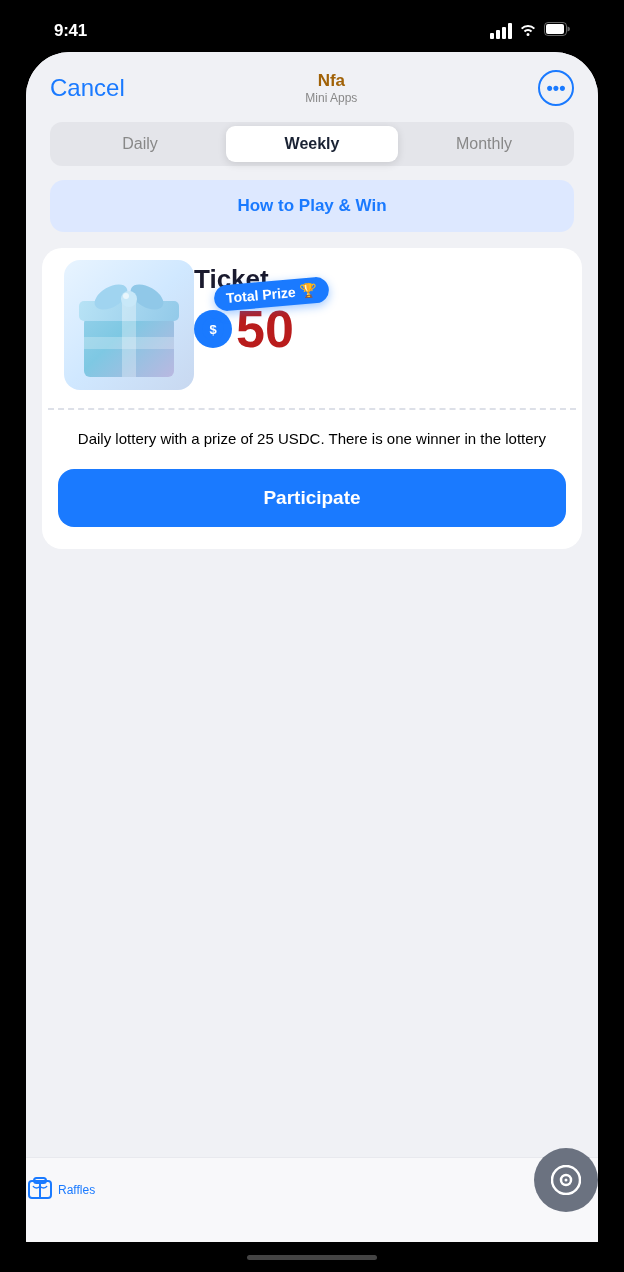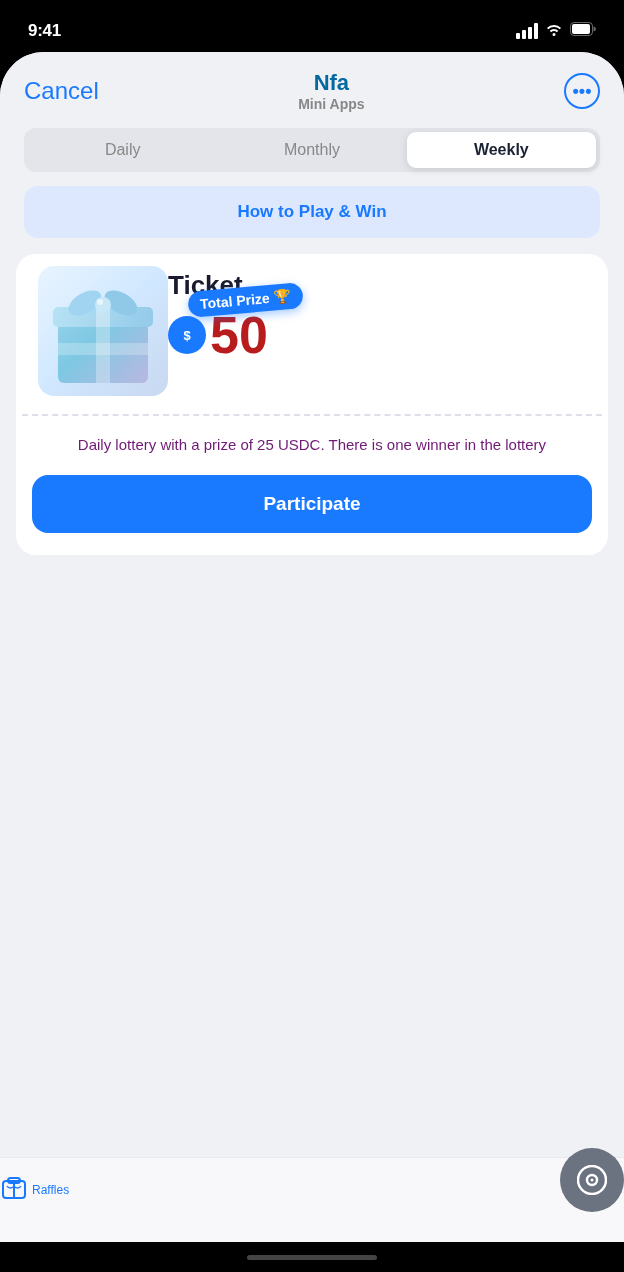--- a/index.html
+++ b/index.html
@@ -6,21 +6,21 @@
     * { box-sizing: border-box; margin: 0; padding: 0; }
     body {
       width: 624px;
       min-height: 1272px;
       background: #000;
       font-family: -apple-system, 'SF Pro Display', 'Helvetica Neue', Arial, sans-serif;
       display: flex;
       justify-content: center;
     }
     .phone-frame {
-      width: 624px;
+      width: 572px;
       min-height: 1272px;
       background: #000;
       border-radius: 32px;
       overflow: hidden;
       position: relative;
       display: flex;
       flex-direction: column;
     }
     
     .status-bar {
@@ -78,29 +78,29 @@
       font-weight: 400;
       background: none;
       border: none;
       cursor: pointer;
       padding: 4px 0;
     }
     .header-title {
       text-align: center;
     }
     .header-title-main {
-      font-size: 22px;
-      font-weight: 700;
-      color: #0369a1;
+      font-size: 17px;
+      font-weight: 700;
+      color: #a16207;
       line-height: 1.2;
     }
     .header-title-sub {
-      font-size: 14px;
+      font-size: 12px;
       color: #888;
-      font-weight: 700;
+      font-weight: 400;
     }
     .more-btn {
       width: 36px;
       height: 36px;
       border-radius: 50%;
       border: 2px solid #1a7aff;
       display: flex;
       align-items: center;
       justify-content: center;
       background: none;
@@ -255,21 +255,21 @@
       width: 22px;
       height: 22px;
       background: #f0f1f5;
       border-radius: 50%;
     }
 
     
     .card-description {
       padding: 0 22px 18px;
       text-align: center;
-      color: #701a75;
+      color: #000000;
       font-size: 15px;
       line-height: 1.5;
     }
 
     
     .participate-btn {
       display: block;
       width: calc(100% - 32px);
       margin: 0 16px 22px;
       padding: 18px;
@@ -395,22 +395,22 @@
         <div class="header-title-main">Nfa</div>
         <div class="header-title-sub">Mini Apps</div>
       </div>
       <button class="more-btn">
         <span>•••</span>
       </button>
     </div>
 
     <div class="tab-selector">
       <button class="tab-item">Daily</button>
+      <button class="tab-item active">Weekly</button>
       <button class="tab-item">Monthly</button>
-      <button class="tab-item active">Weekly</button>
     </div>
 
     <div class="how-to-play">
       <span>How to Play &amp; Win</span>
     </div>
 
     <div class="card-area">
 
       <div class="ticket-card">
         <div class="gift-box">

